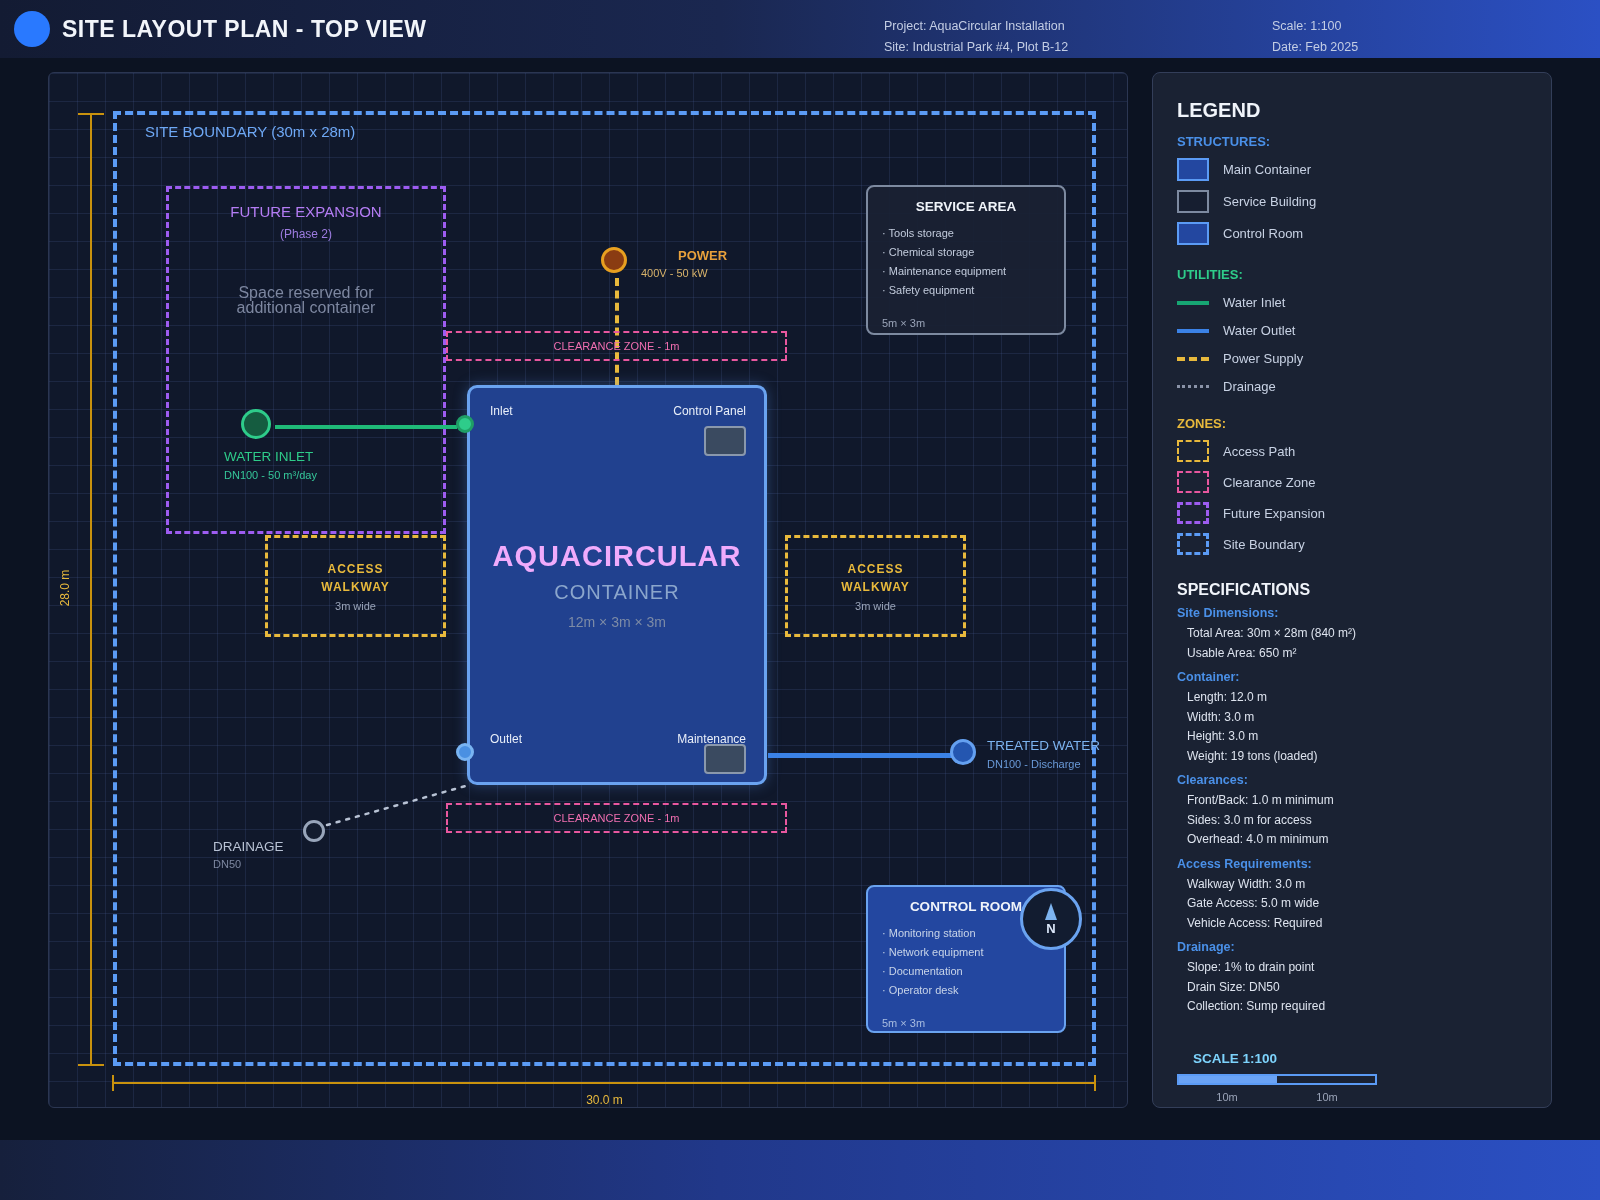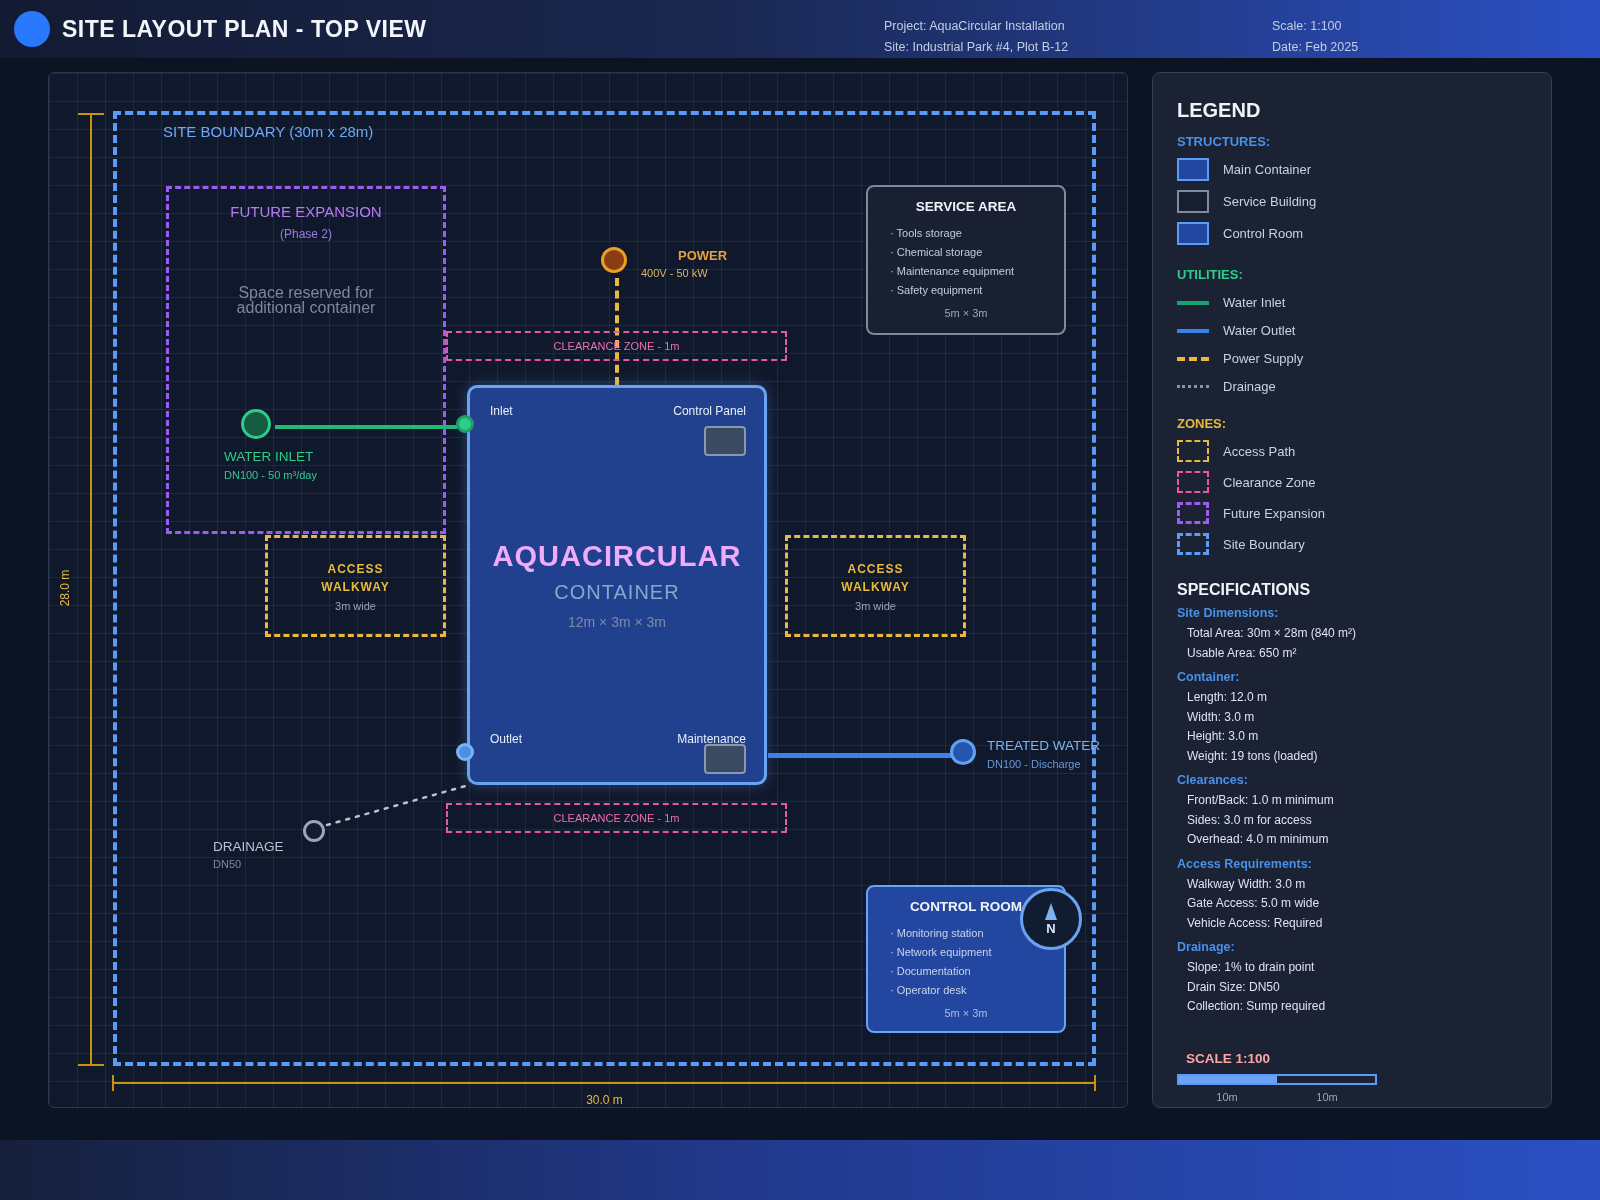--- a/index.html
+++ b/index.html
@@ -23,21 +23,21 @@
   .canvas { position:absolute; left:48px; top:72px; width:1080px; height:1036px;
     background:#10182b; border:1px solid #2b3652; border-radius:6px;
     background-image:
       linear-gradient(rgba(77,100,160,.20) 1px, transparent 1px),
       linear-gradient(90deg, rgba(77,100,160,.20) 1px, transparent 1px);
     background-size:28px 28px; }
   .abs { position:absolute; }
 
   .boundary { left:64px; top:38px; width:983px; height:955px;
     border:4px dashed #5b9bf5; }
-  .boundary-label { left:114px; top:50px; color:#6ea8f5; font-size:15px; }
+  .boundary-label { left:96px; top:50px; color:#6ea8f5; font-size:15px; }
 
   
   .vdim-line { left:41px; top:41px; width:2px; height:952px; background:#c9920e; }
   .vdim-tick { left:29px; width:26px; height:2px; background:#c9920e; }
   .hdim-line { left:64px; top:1009px; width:983px; height:2px; background:#c9920e; }
   .hdim-tick { top:1002px; width:2px; height:16px; background:#c9920e; }
   .vdim-label { left:-14px; top:508px; width:60px; text-align:center; color:#e8b93c;
     font-size:12px; transform:rotate(-90deg); }
   .hdim-label { left:64px; top:1020px; width:983px; text-align:center;
     color:#e8b93c; font-size:12px; }
@@ -109,25 +109,25 @@
   .dr-label .t2 { color:#7d87a0; font-size:11px; margin-top:4px; }
   .overlay-svg { left:0; top:0; width:1080px; height:1036px; pointer-events:none; }
 
   .walkway { width:181px; height:102px; border:3px dashed #e8b93c; text-align:center;
     display:flex; flex-direction:column; align-items:center; justify-content:center; }
   .walkway .t1 { color:#e8b93c; font-size:12px; font-weight:bold; letter-spacing:1px; line-height:18px; }
   .walkway .t2 { color:#9aa4b8; font-size:11px; margin-top:4px; }
   .wk-left { left:216px; top:462px; }
   .wk-right { left:736px; top:462px; }
 
-  .info-box { width:200px; border-radius:8px; padding:12px 22px; }
+  .info-box { width:200px; border-radius:8px; padding:12px 14px; }
   .info-box .title { text-align:center; font-size:13.5px; font-weight:bold; color:#f0f4fa;
     margin-bottom:10px; }
   .info-box .li { font-size:11px; line-height:19px; }
-  .info-box .size { font-size:11px; margin-top:7px;text-align:center; }
+  .info-box .size { font-size:11px; margin-top:17px; }
   .service { left:817px; top:112px; height:150px; background:rgba(26,33,51,.94);
     border:2px solid #7d8aa0; }
   .service .li { color:#c2cbdc; }
   .service .size { color:#9aa4b8; }
   .control { left:817px; top:812px; height:148px; background:#2347a0;
     border:2px solid #6aa3f0; }
   .control .li { color:#c8d4e8; }
   .control .size { color:#a8bce0; }
 
   .compass { left:971px; top:815px; width:62px; height:62px; border-radius:50%;
@@ -160,21 +160,21 @@
   .zn-access { border:2px dashed #e8b93c; }
   .zn-clear { border:2px dashed #e8579f; }
   .zn-future { border:3px dashed #9d5cf0; }
   .zn-bound { border:3px dashed #5b9bf5; }
   .lg-item.util { margin:13px 0; }
 
   .spec-title { color:#f0f4fa; font-size:16px; font-weight:bold; margin:26px 0 6px; }
   .spec-head { color:#4a90e8; font-size:12.5px; font-weight:bold; margin:7px 0 4px; }
   .spec-line { color:#dde3ee; font-size:12px; line-height:19.5px; padding-left:10px; }
 
-  .scale-title { color:#fca5a5; font-size:13.5px; font-weight:bold; margin:34px 9px 8px; }
+  .scale-title { color:#7dd3fc; font-size:13.5px; font-weight:bold; margin:34px 16px 8px; }
   .scale-bar { width:200px; height:11px; border:2px solid #5b9bf5; display:flex; }
   .scale-bar .half { width:98px; height:100%; }
   .scale-bar .fill { background:#6aa3f5; }
   .scale-labels { width:200px; display:flex; color:#9aa4b8; font-size:11px; margin-top:6px; }
   .scale-labels span { width:100px; text-align:center; }
 </style>
 </head>
 <body>
 
 <div class="hdr">

